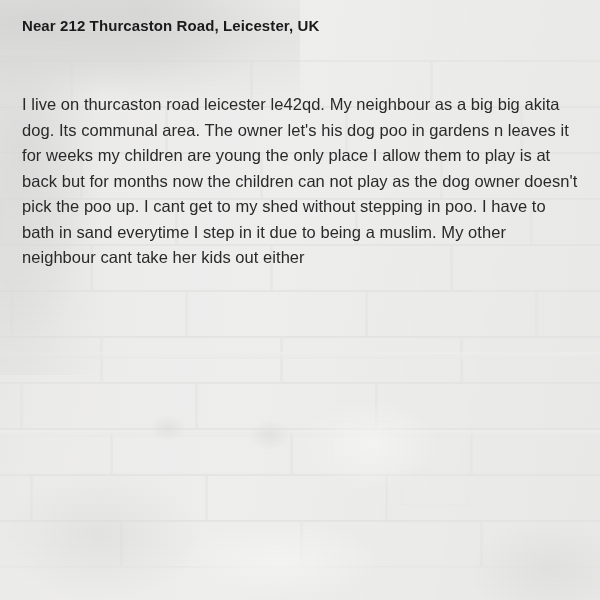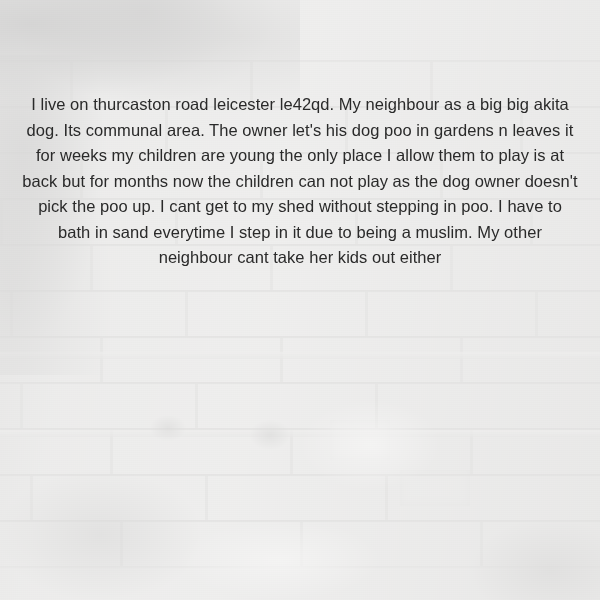--- a/index.html
+++ b/index.html
@@ -123,21 +123,21 @@
     position: absolute;
     left: 0;
     top: 92px;
     width: 600px;
     padding: 0 22px;
     box-sizing: border-box;
     font-size: 16.5px;
     line-height: 25.5px;
     color: #2a2a2a;
     letter-spacing: 0.05px;
-    text-align: center;
+    text-align: left;
   }
 </style>
 </head>
 <body>
 
 <div id="card">
 
   <div class="photo">
     <div class="bricks">
       <div class="course" style="top:0px;">
@@ -213,16 +213,19 @@
     <div class="darkpatch" style="left:150px; top:415px; width:36px; height:26px;"></div>
 
     <div class="veg"></div>
     <div class="veg2"></div>
 
     <div class="grain"></div>
   </div>
 
   <div class="text-scrim"></div>
 
+  <div class="header">
+    <div class="header-title">Near 212 Thurcaston Road, Leicester, UK</div>
+  </div>
 
   <div class="body-text">I live on thurcaston road leicester le42qd. My neighbour as a big big akita dog. Its communal area. The owner let's his dog poo in gardens n leaves it for weeks my children are young the only place I allow them to play is at back but for months now the children can not play as the dog owner doesn't pick the poo up. I cant get to my shed without stepping in poo. I have to bath in sand everytime I step in it due to being a muslim. My other neighbour cant take her kids out either</div>
 
 </div>
 
 </body></html>

